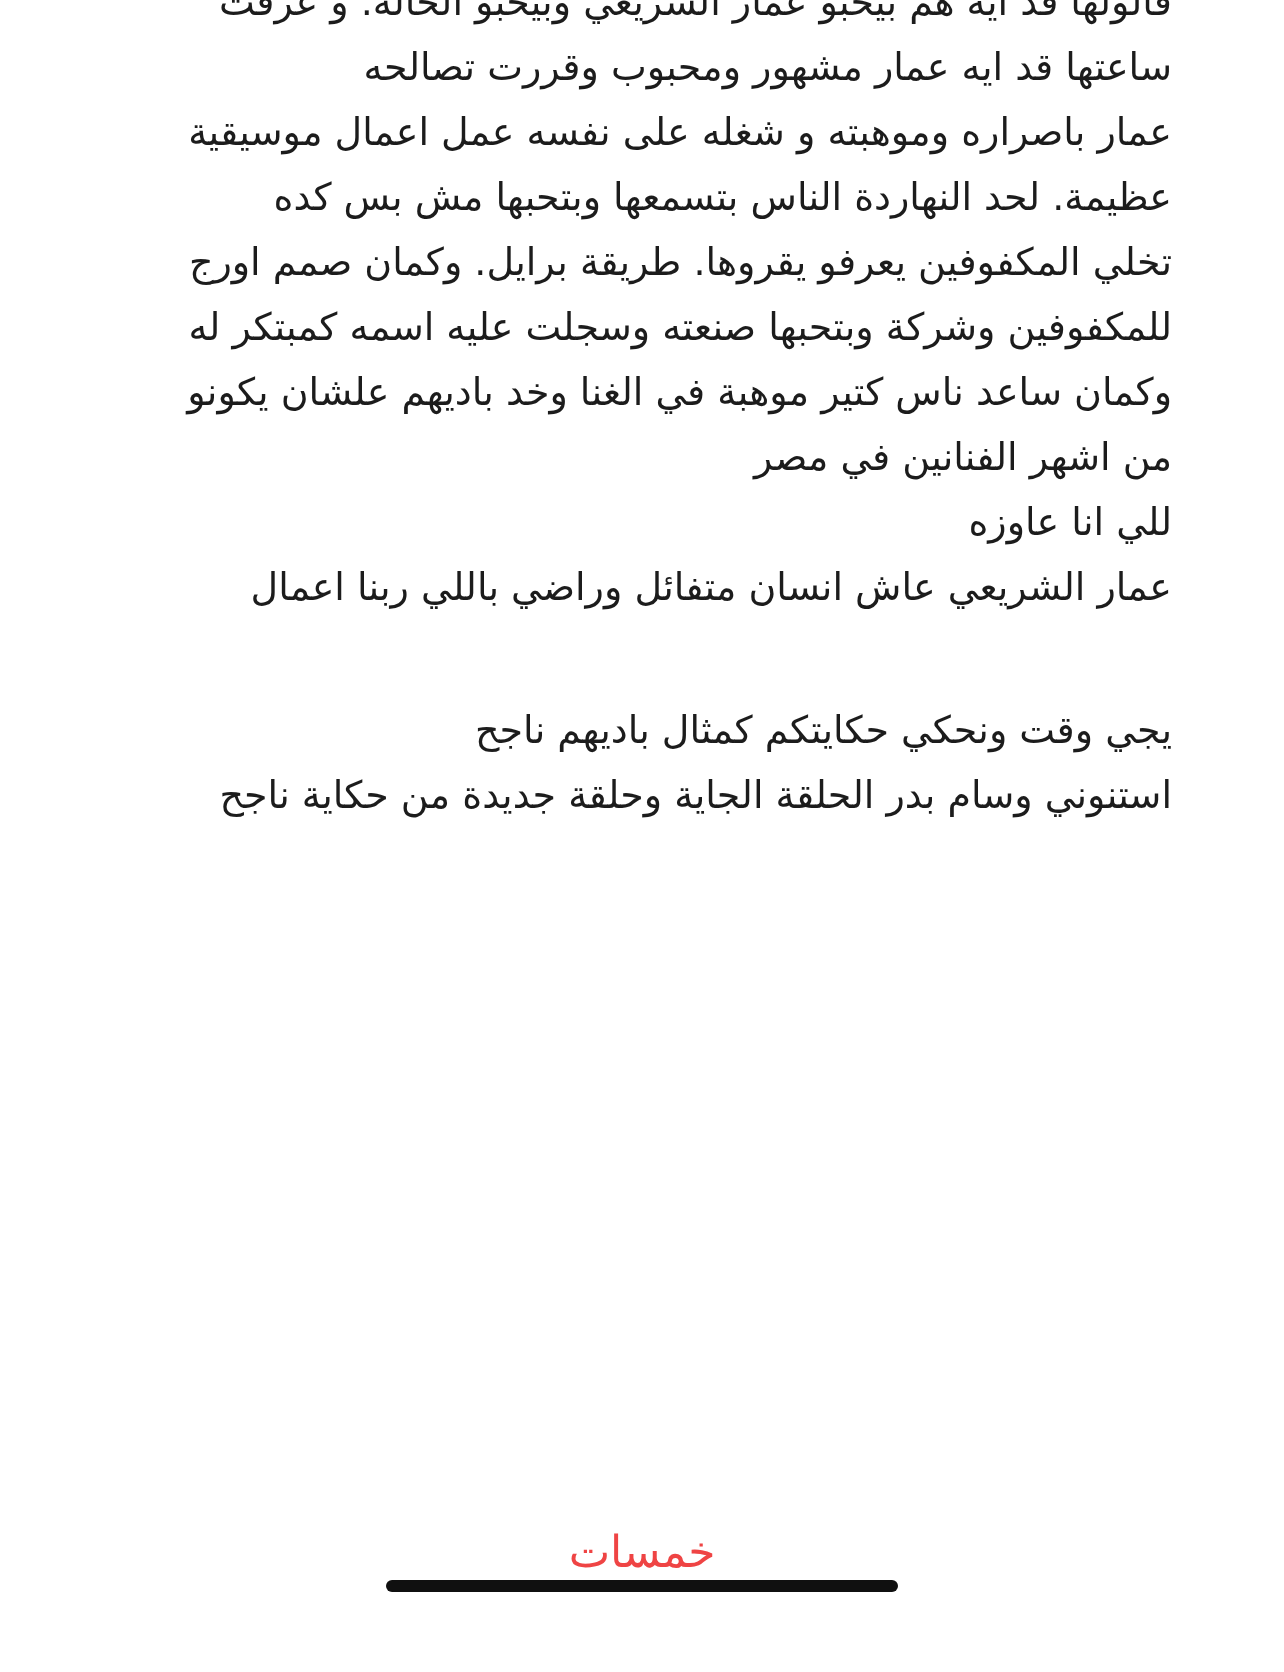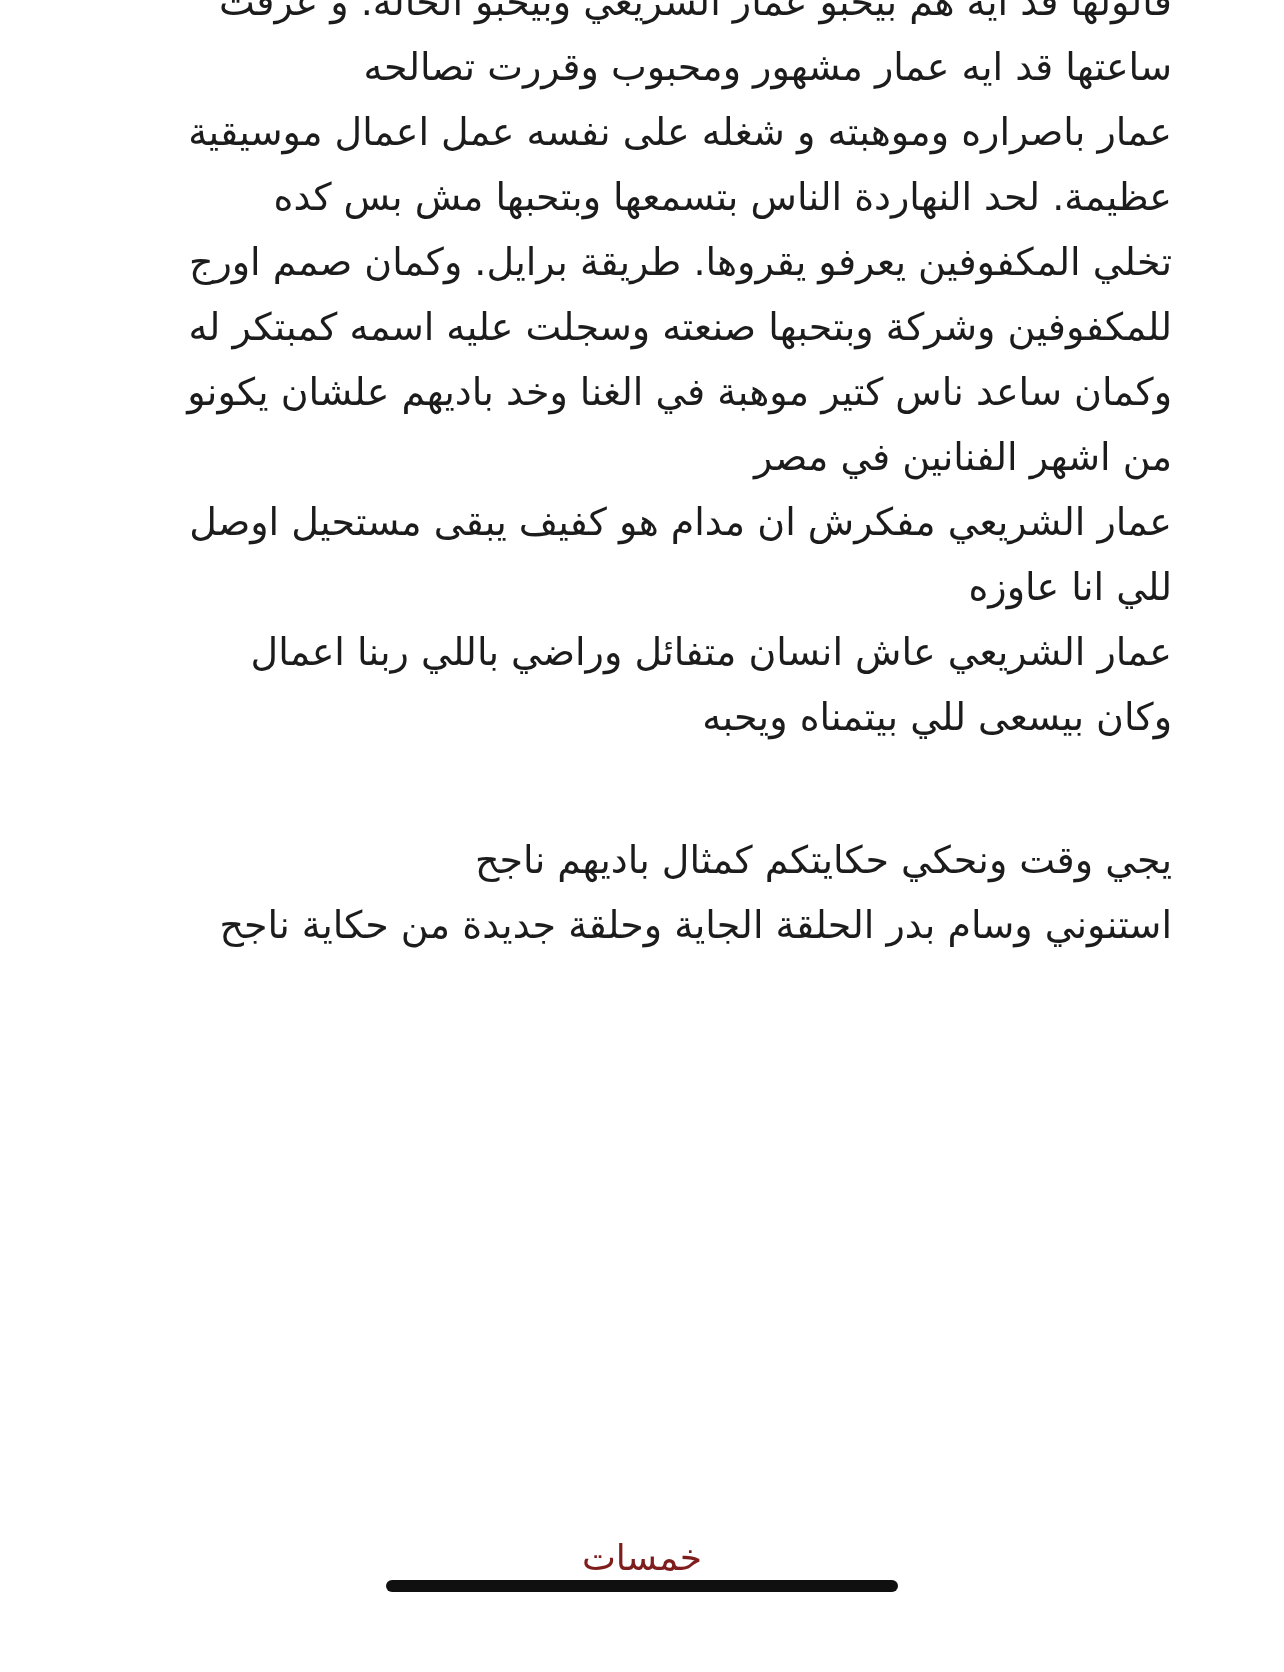--- a/index.html
+++ b/index.html
@@ -36,23 +36,24 @@
   }
   .para-gap {
     height: 78px;
   }
   .watermark {
     position: absolute;
     bottom: 94px;
     left: 0;
     right: 0;
     text-align: center;
-    color: #7f1d1d;
-    font-size: 36px;
+    color: #ef4444;
+    font-size: 44px;
     direction: rtl;
+    font-family: Liberation Serif, serif;
   }
   .home-indicator {
     position: absolute;
     bottom: 80px;
     left: 50%;
     transform: translateX(-50%);
     width: 512px;
     height: 12px;
     border-radius: 7px;
     background: #101010;
@@ -65,24 +66,22 @@
 
   <div class="text-block">
     <p class="text-line">قالولها قد ايه هم بيحبو عمار الشريعي وبيحبو الحالة. و عرفت</p>
     <p class="text-line">ساعتها قد ايه عمار مشهور ومحبوب وقررت تصالحه</p>
     <p class="text-line">عمار باصراره وموهبته و شغله على نفسه عمل  اعمال موسيقية</p>
     <p class="text-line">عظيمة. لحد النهاردة الناس بتسمعها وبتحبها مش بس كده</p>
     <p class="text-line">تخلي المكفوفين يعرفو يقروها. طريقة برايل. وكمان صمم اورج</p>
     <p class="text-line">للمكفوفين وشركة وبتحبها صنعته وسجلت عليه اسمه كمبتكر له</p>
     <p class="text-line">وكمان ساعد ناس كتير موهبة في الغنا وخد باديهم علشان يكونو</p>
     <p class="text-line">من اشهر الفنانين في مصر</p>
-    <p class="text-line">عمار الشريعي مفكرش ان مدام هو كفيف يبقى مستحيل اوصل</p>
     <p class="text-line">للي انا عاوزه</p>
     <p class="text-line">عمار الشريعي عاش انسان متفائل وراضي باللي ربنا اعمال</p>
-    <p class="text-line">وكان بيسعى للي بيتمناه ويحبه</p>
 
     <div class="para-gap"></div>
 
     <p class="text-line">يجي وقت ونحكي  حكايتكم  كمثال باديهم ناجح</p>
     <p class="text-line">استنوني وسام بدر الحلقة الجاية وحلقة  جديدة من حكاية ناجح</p>
   </div>
 
   <div class="watermark">خمسات</div>
 
   <div class="home-indicator"></div>

